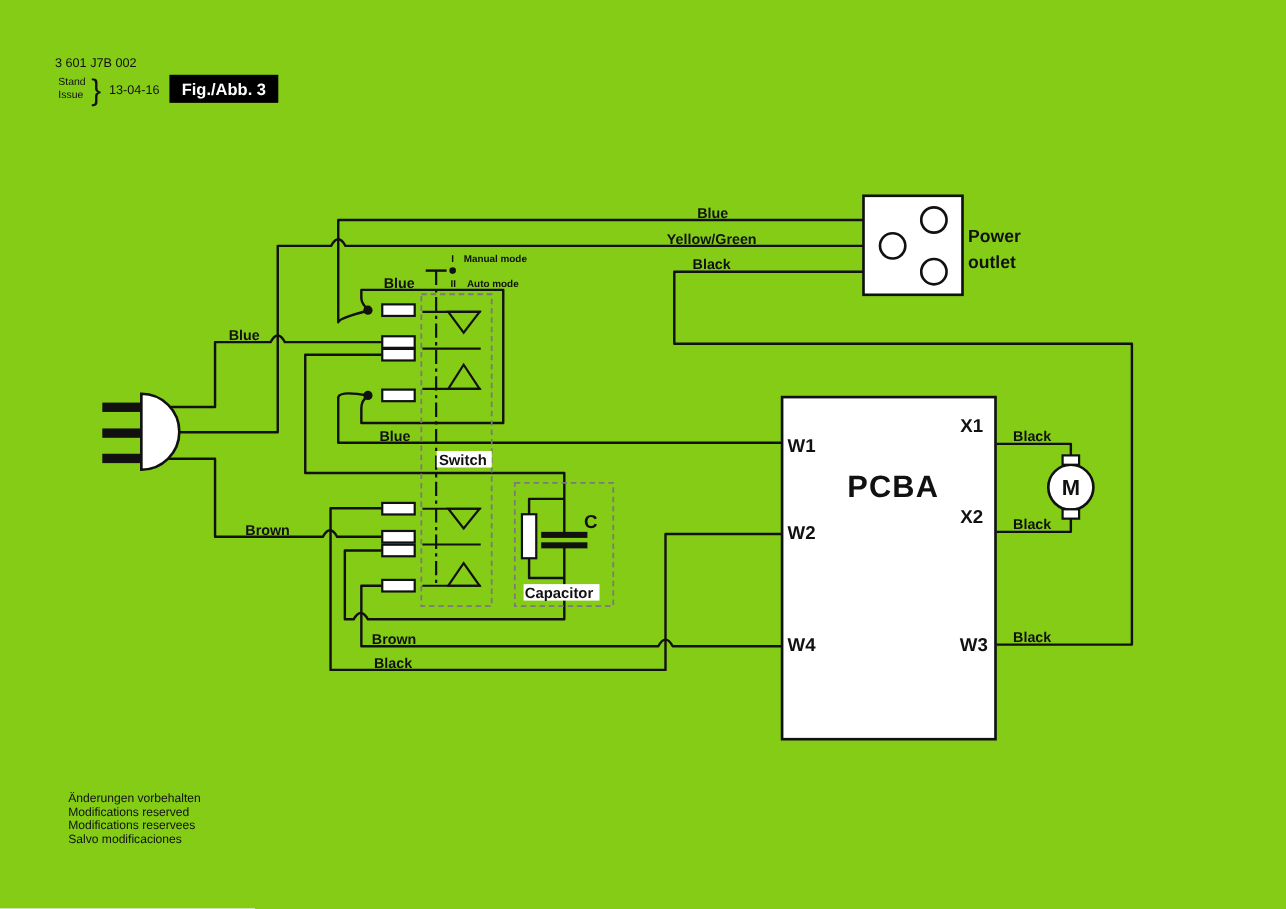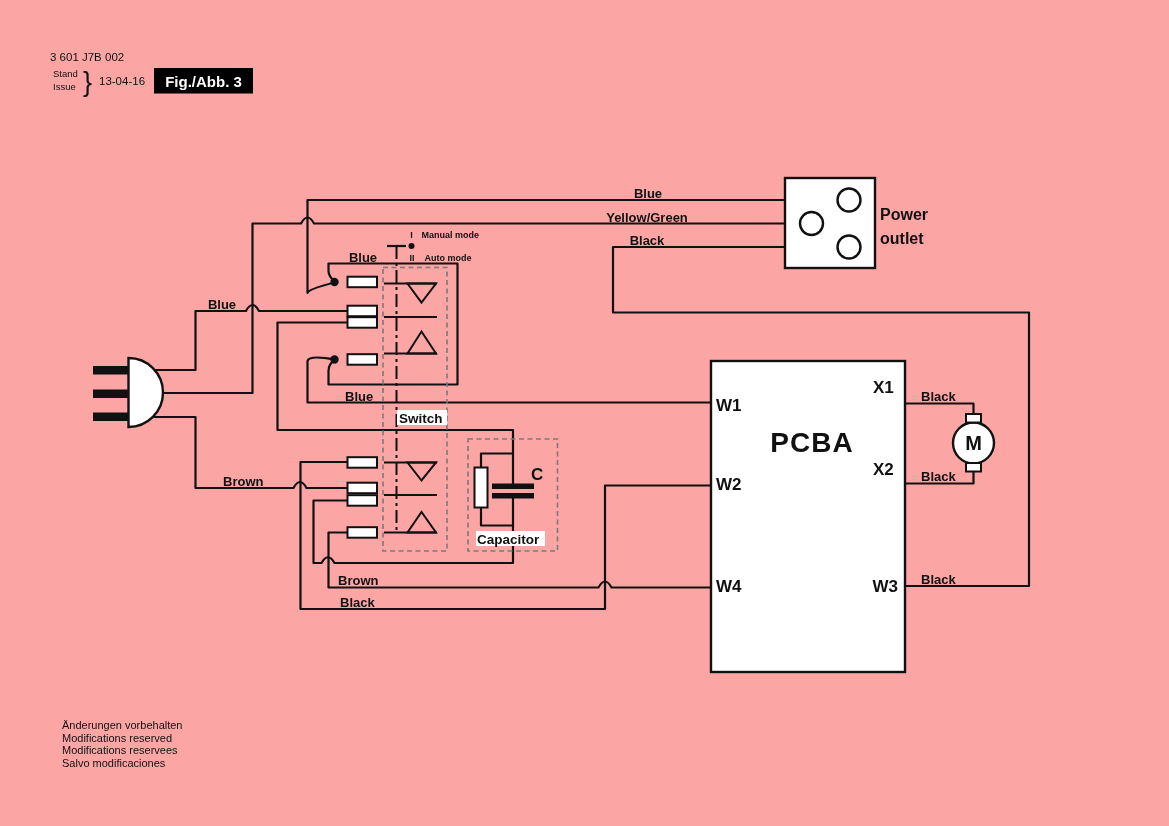--- a/index.html
+++ b/index.html
@@ -1,16 +1,16 @@
 <!DOCTYPE html>
 <html><head>
 <meta charset="utf-8">
 <style>
   html,body{margin:0;padding:0;background:#ffffff;}
-  #page{position:relative;width:1169px;height:826px;background:#fca5a5;overflow:hidden;}
+  #page{position:relative;width:1169px;height:826px;background:#84cc16;overflow:hidden;}
   svg{position:absolute;left:0;top:0;}
   text{font-family:"Liberation Sans","DejaVu Sans",sans-serif;fill:#111;}
   .wire{fill:none;stroke:#111;stroke-width:2.2;stroke-linejoin:round;stroke-linecap:butt;}
   .dashedbox{fill:none;stroke:#7a7a7a;stroke-width:1.6;stroke-dasharray:5 3.5;}
   .term{fill:#fff;stroke:#111;stroke-width:2;}
   .comp{fill:#fff;stroke:#111;stroke-width:2.4;}
   .tri{fill:none;stroke:#111;stroke-width:2;stroke-linejoin:miter;}
   .actuator{fill:none;stroke:#111;stroke-width:2;stroke-dasharray:13 4 3 4;}
   .lbl{font-size:13px;font-weight:700;}
   .lbl-md{font-size:13.5px;font-weight:700;}

